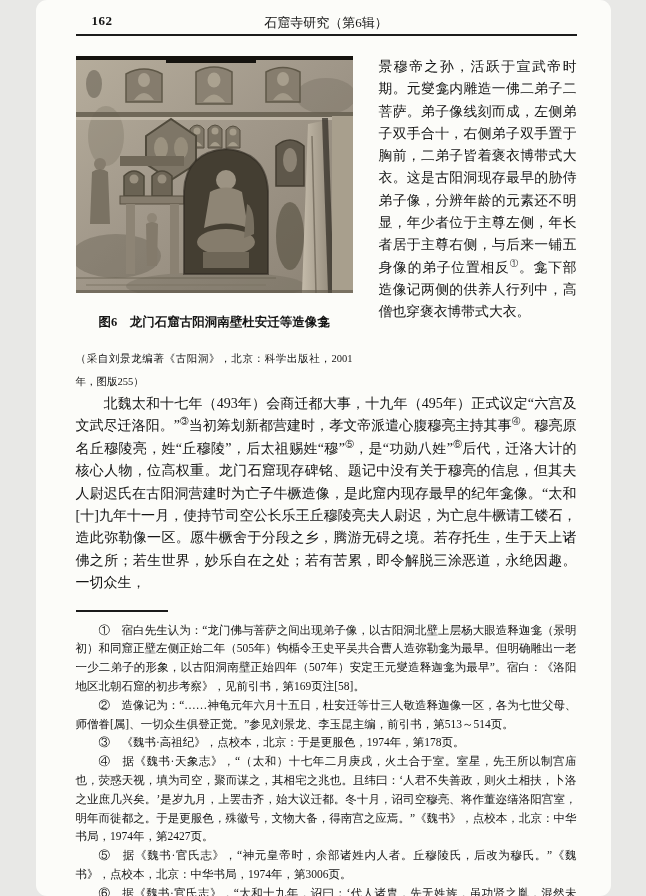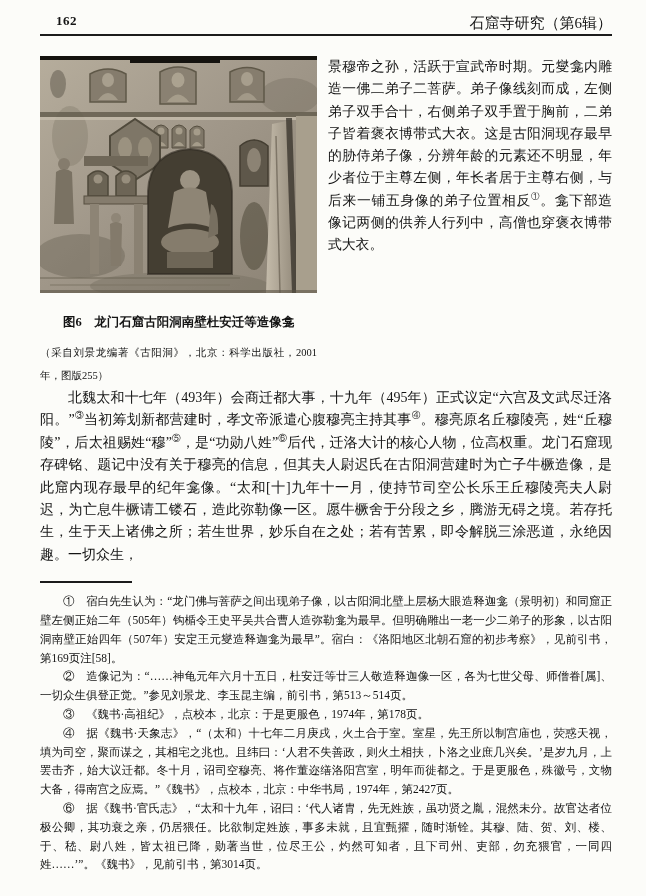--- a/index.html
+++ b/index.html
@@ -1,32 +1,32 @@
 <!DOCTYPE html>
 <html lang="zh"><head>
 <meta charset="utf-8">
 <style>
   html,body{margin:0;padding:0;background:#e8e8e6;}
   .page{
-    width:646px;height:896px;box-sizing:border-box;
+    width:575px;height:896px;box-sizing:border-box;
     padding:12px 34px 0 40px;margin:0 auto;
     background:#fcfcf9;color:#141414;
     font-family:"Liberation Serif","DejaVu Serif",serif;
-    overflow:hidden;position:relative;
+    overflow:hidden;position:relative;border-radius:11px;
   }
   .header{position:relative;height:22px;}
   .page-num{position:absolute;left:16px;top:1px;font-size:13px;font-weight:bold;letter-spacing:.5px;}
-  .book-title{position:absolute;left:0;right:0;top:2px;text-align:right;font-size:15px;}
+  .book-title{position:absolute;left:0;right:0;top:2px;text-align:center;font-size:13px;}
   .rule{border-bottom:2px solid #1c1c1c;margin-top:0;}
   .top-section{display:flex;gap:11px;margin-top:20px;}
   figure.figure-block{width:277px;flex:none;margin:0;}
   .photo{width:277px;height:237px;display:block;}
   .cap-title{margin-top:21px;text-align:center;font-weight:bold;font-size:12.5px;}
-  .cap-src{margin-top:10px;font-size:10.5px;line-height:23px;text-align:justify;word-break:break-all;}
-  .right-col{flex:1;font-size:13.8px;line-height:22.3px;text-align:justify;}
+  .cap-src{margin-top:16px;font-size:10.5px;line-height:23px;text-align:justify;word-break:break-all;}
+  .right-col{flex:1;font-size:13.8px;line-height:22.3px;text-align:justify;margin-left:15px;}
   .right-col p,.body-para p,.footnotes p{margin:0;word-break:break-all;}
   .right-col p.ind{text-indent:2em;}
   .body-para{margin-top:0;font-size:14px;line-height:22.4px;text-align:justify;}
   .body-para p{text-indent:2em;}
   .fn-sep{width:92px;border-top:2px solid #1b1b1b;margin:15px 0 9px 0;}
   .footnotes{font-size:11.5px;line-height:18.8px;text-align:justify;}
   .footnotes p{text-indent:2em;}
   sup.fn-ref{font-size:62%;vertical-align:super;line-height:0;}
 </style>
 </head>
@@ -151,16 +151,17 @@
     <p>北魏太和十七年（493年）会商迁都大事，十九年（495年）正式议定“六宫及文武尽迁洛阳。”<sup class="fn-ref">③</sup>当初筹划新都营建时，孝文帝派遣心腹穆亮主持其事<sup class="fn-ref">④</sup>。穆亮原名丘穆陵亮，姓“丘穆陵”，后太祖赐姓“穆”<sup class="fn-ref">⑤</sup>，是“功勋八姓”<sup class="fn-ref">⑥</sup>后代，迁洛大计的核心人物，位高权重。龙门石窟现存碑铭、题记中没有关于穆亮的信息，但其夫人尉迟氏在古阳洞营建时为亡子牛橛造像，是此窟内现存最早的纪年龛像。“太和[十]九年十一月，使持节司空公长乐王丘穆陵亮夫人尉迟，为亡息牛橛请工镂石，造此弥勒像一区。愿牛橛舍于分段之乡，腾游无碍之境。若存托生，生于天上诸佛之所；若生世界，妙乐自在之处；若有苦累，即令解脱三涂恶道，永绝因趣。一切众生，</p>
   </div>
 
   <div class="fn-sep"></div>
 
   <div class="footnotes">
     <p>①　宿白先生认为：“龙门佛与菩萨之间出现弟子像，以古阳洞北壁上层杨大眼造释迦龛（景明初）和同窟正壁左侧正始二年（505年）钩楯令王史平吴共合曹人造弥勒龛为最早。但明确雕出一老一少二弟子的形象，以古阳洞南壁正始四年（507年）安定王元燮造释迦龛为最早”。宿白：《洛阳地区北朝石窟的初步考察》，见前引书，第169页注[58]。</p>
     <p>②　造像记为：“……神龟元年六月十五日，杜安迁等廿三人敬造释迦像一区，各为七世父母、师僧眷[属]、一切众生俱登正觉。”参见刘景龙、李玉昆主编，前引书，第513～514页。</p>
     <p>③　《魏书·高祖纪》，点校本，北京：于是更服色，1974年，第178页。</p>
     <p>④　据《魏书·天象志》，“（太和）十七年二月庚戌，火土合于室。室星，先王所以制宫庙也，荧惑天视，填为司空，聚而谋之，其相宅之兆也。且纬曰：‘人君不失善政，则火土相扶，卜洛之业庶几兴矣。’是岁九月，上罢击齐，始大议迁都。冬十月，诏司空穆亮、将作董迩缮洛阳宫室，明年而徙都之。于是更服色，殊徽号，文物大备，得南宫之应焉。”《魏书》，点校本，北京：中华书局，1974年，第2427页。</p>
+    <p>⑤　据《魏书·官氏志》，“神元皇帝时，余部诸姓内人者。丘穆陵氏，后改为穆氏。”《魏书》，点校本，北京：中华书局，1974年，第3006页。</p>
     <p>⑥　据《魏书·官氏志》，“太和十九年，诏曰：‘代人诸胄，先无姓族，虽功贤之胤，混然未分。故官达者位极公卿，其功衰之亲，仍居猥任。比欲制定姓族，事多未就，且宜甄擢，随时渐铨。其穆、陆、贺、刘、楼、于、嵇、尉八姓，皆太祖已降，勋著当世，位尽王公，灼然可知者，且下司州、吏部，勿充猥官，一同四姓……’”。《魏书》，见前引书，第3014页。</p>
   </div>
 
 </div>
 
 </body></html>

